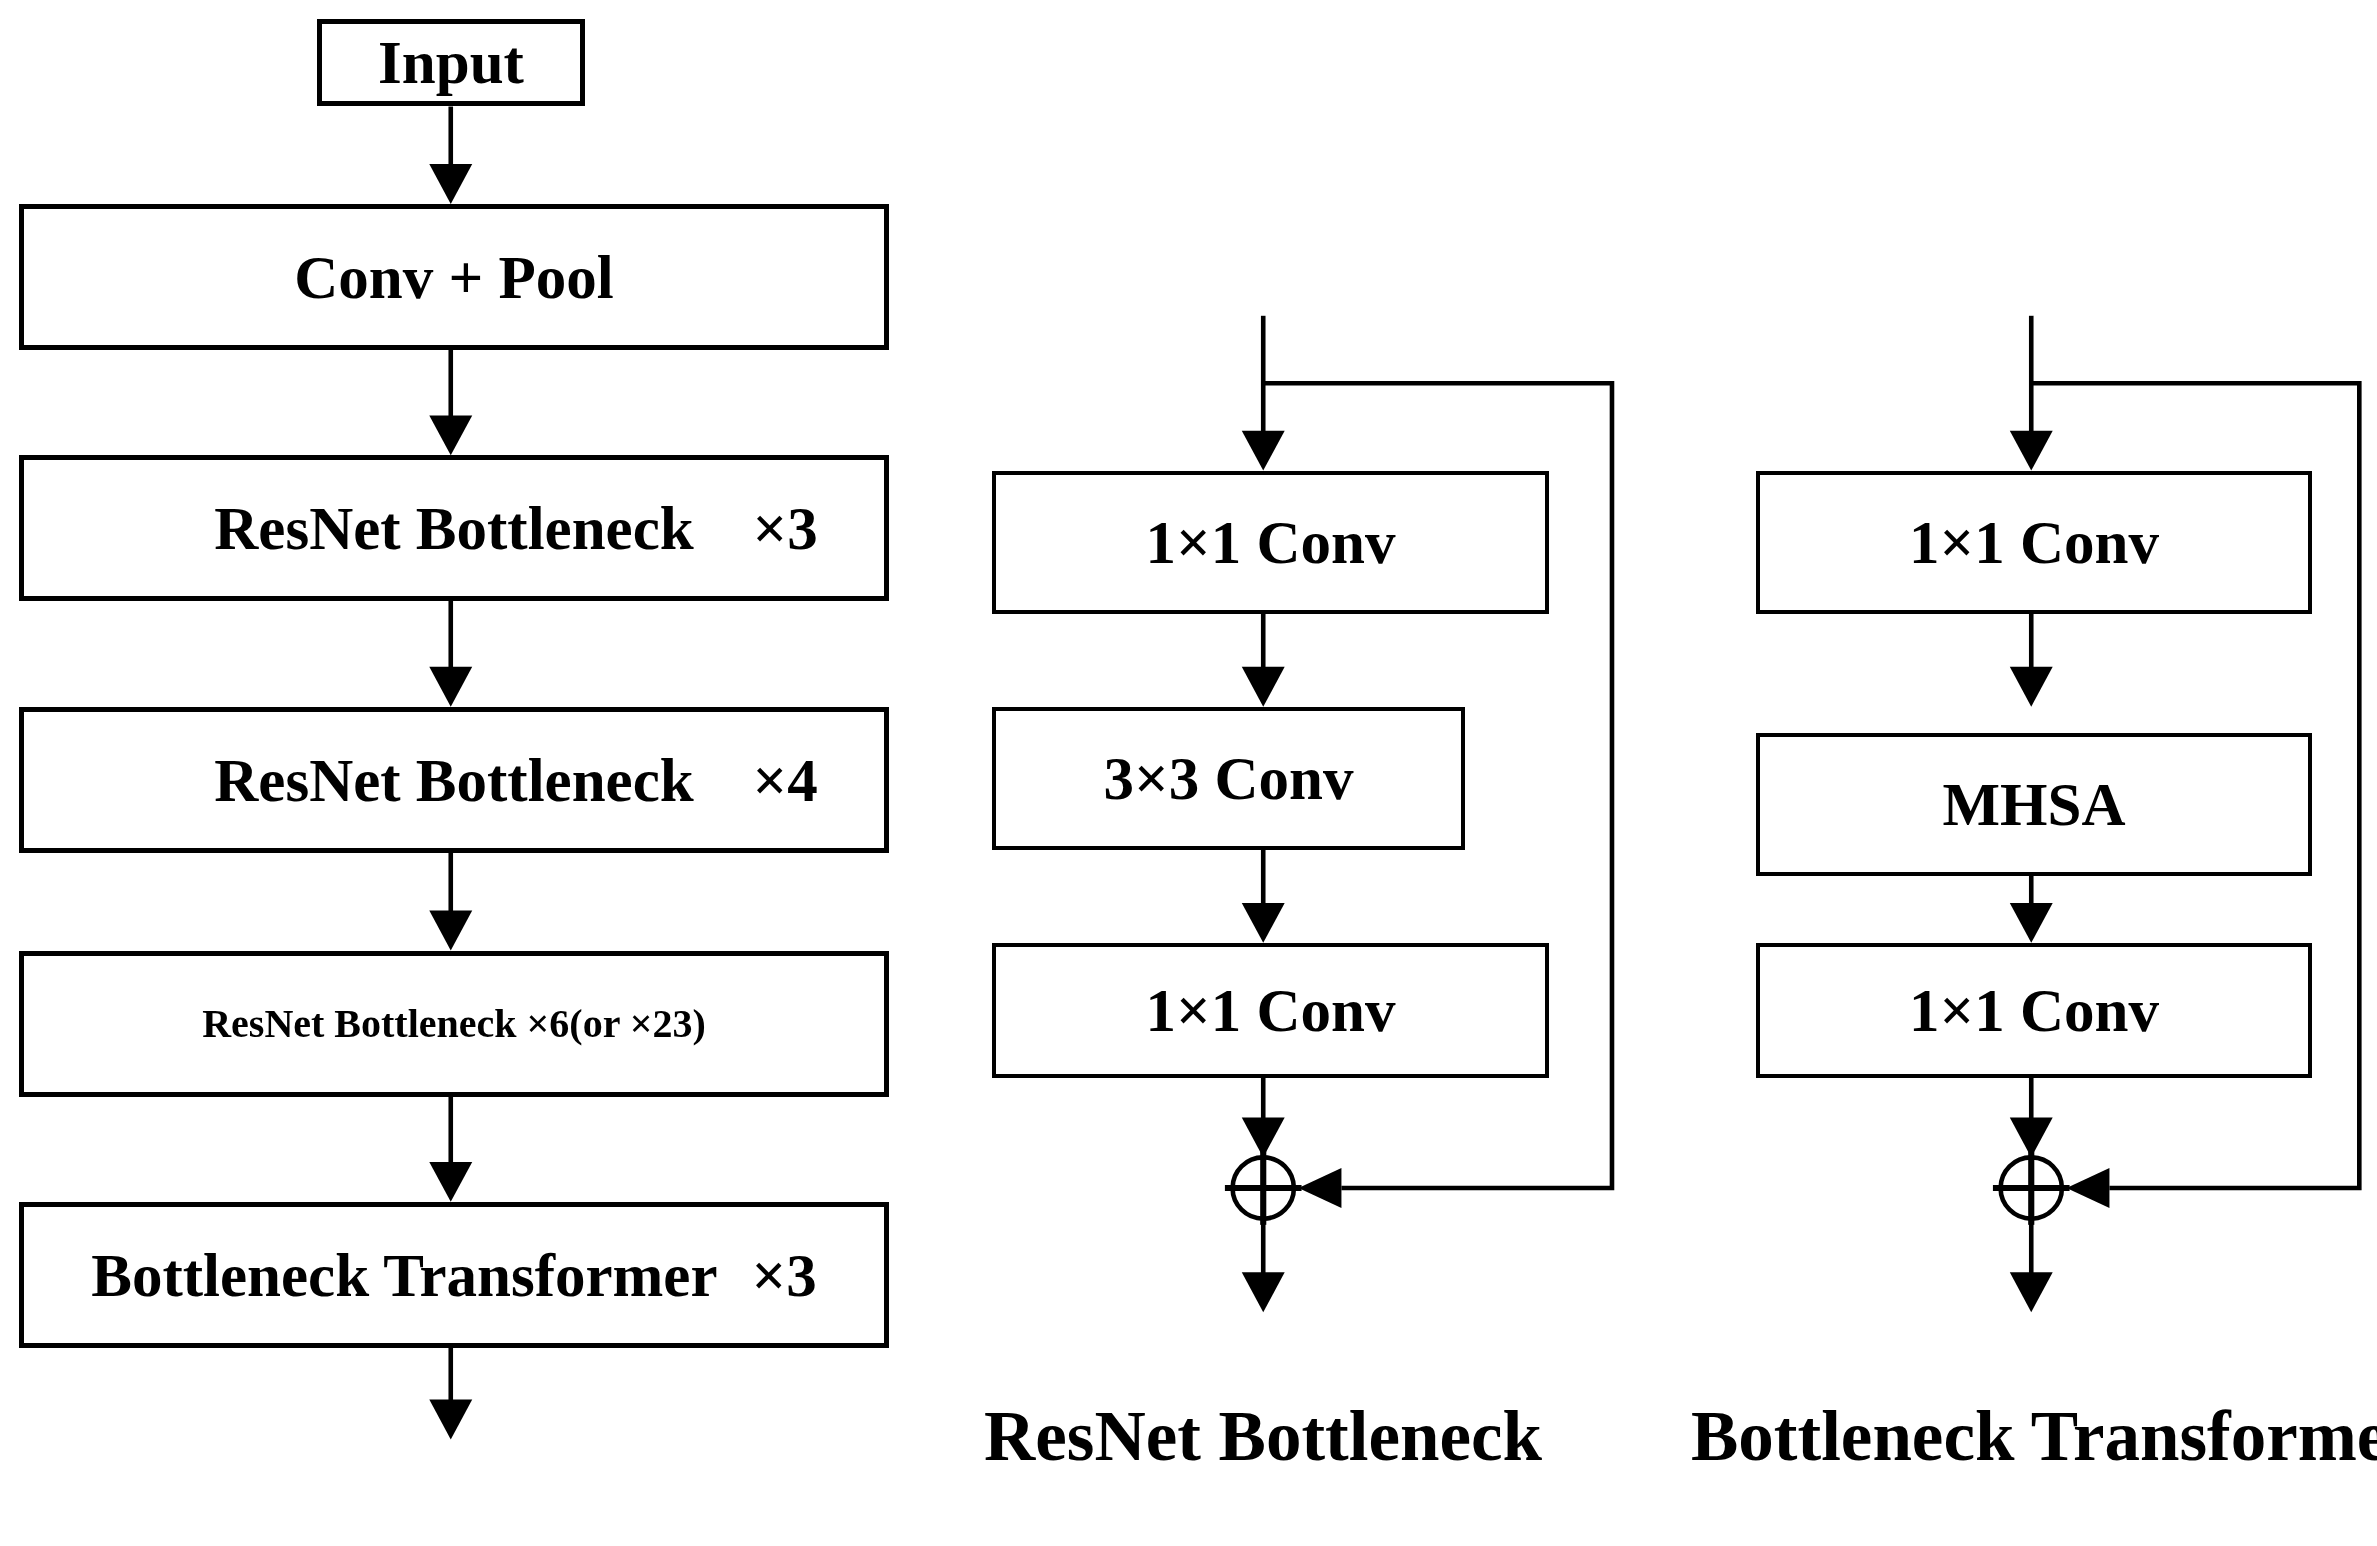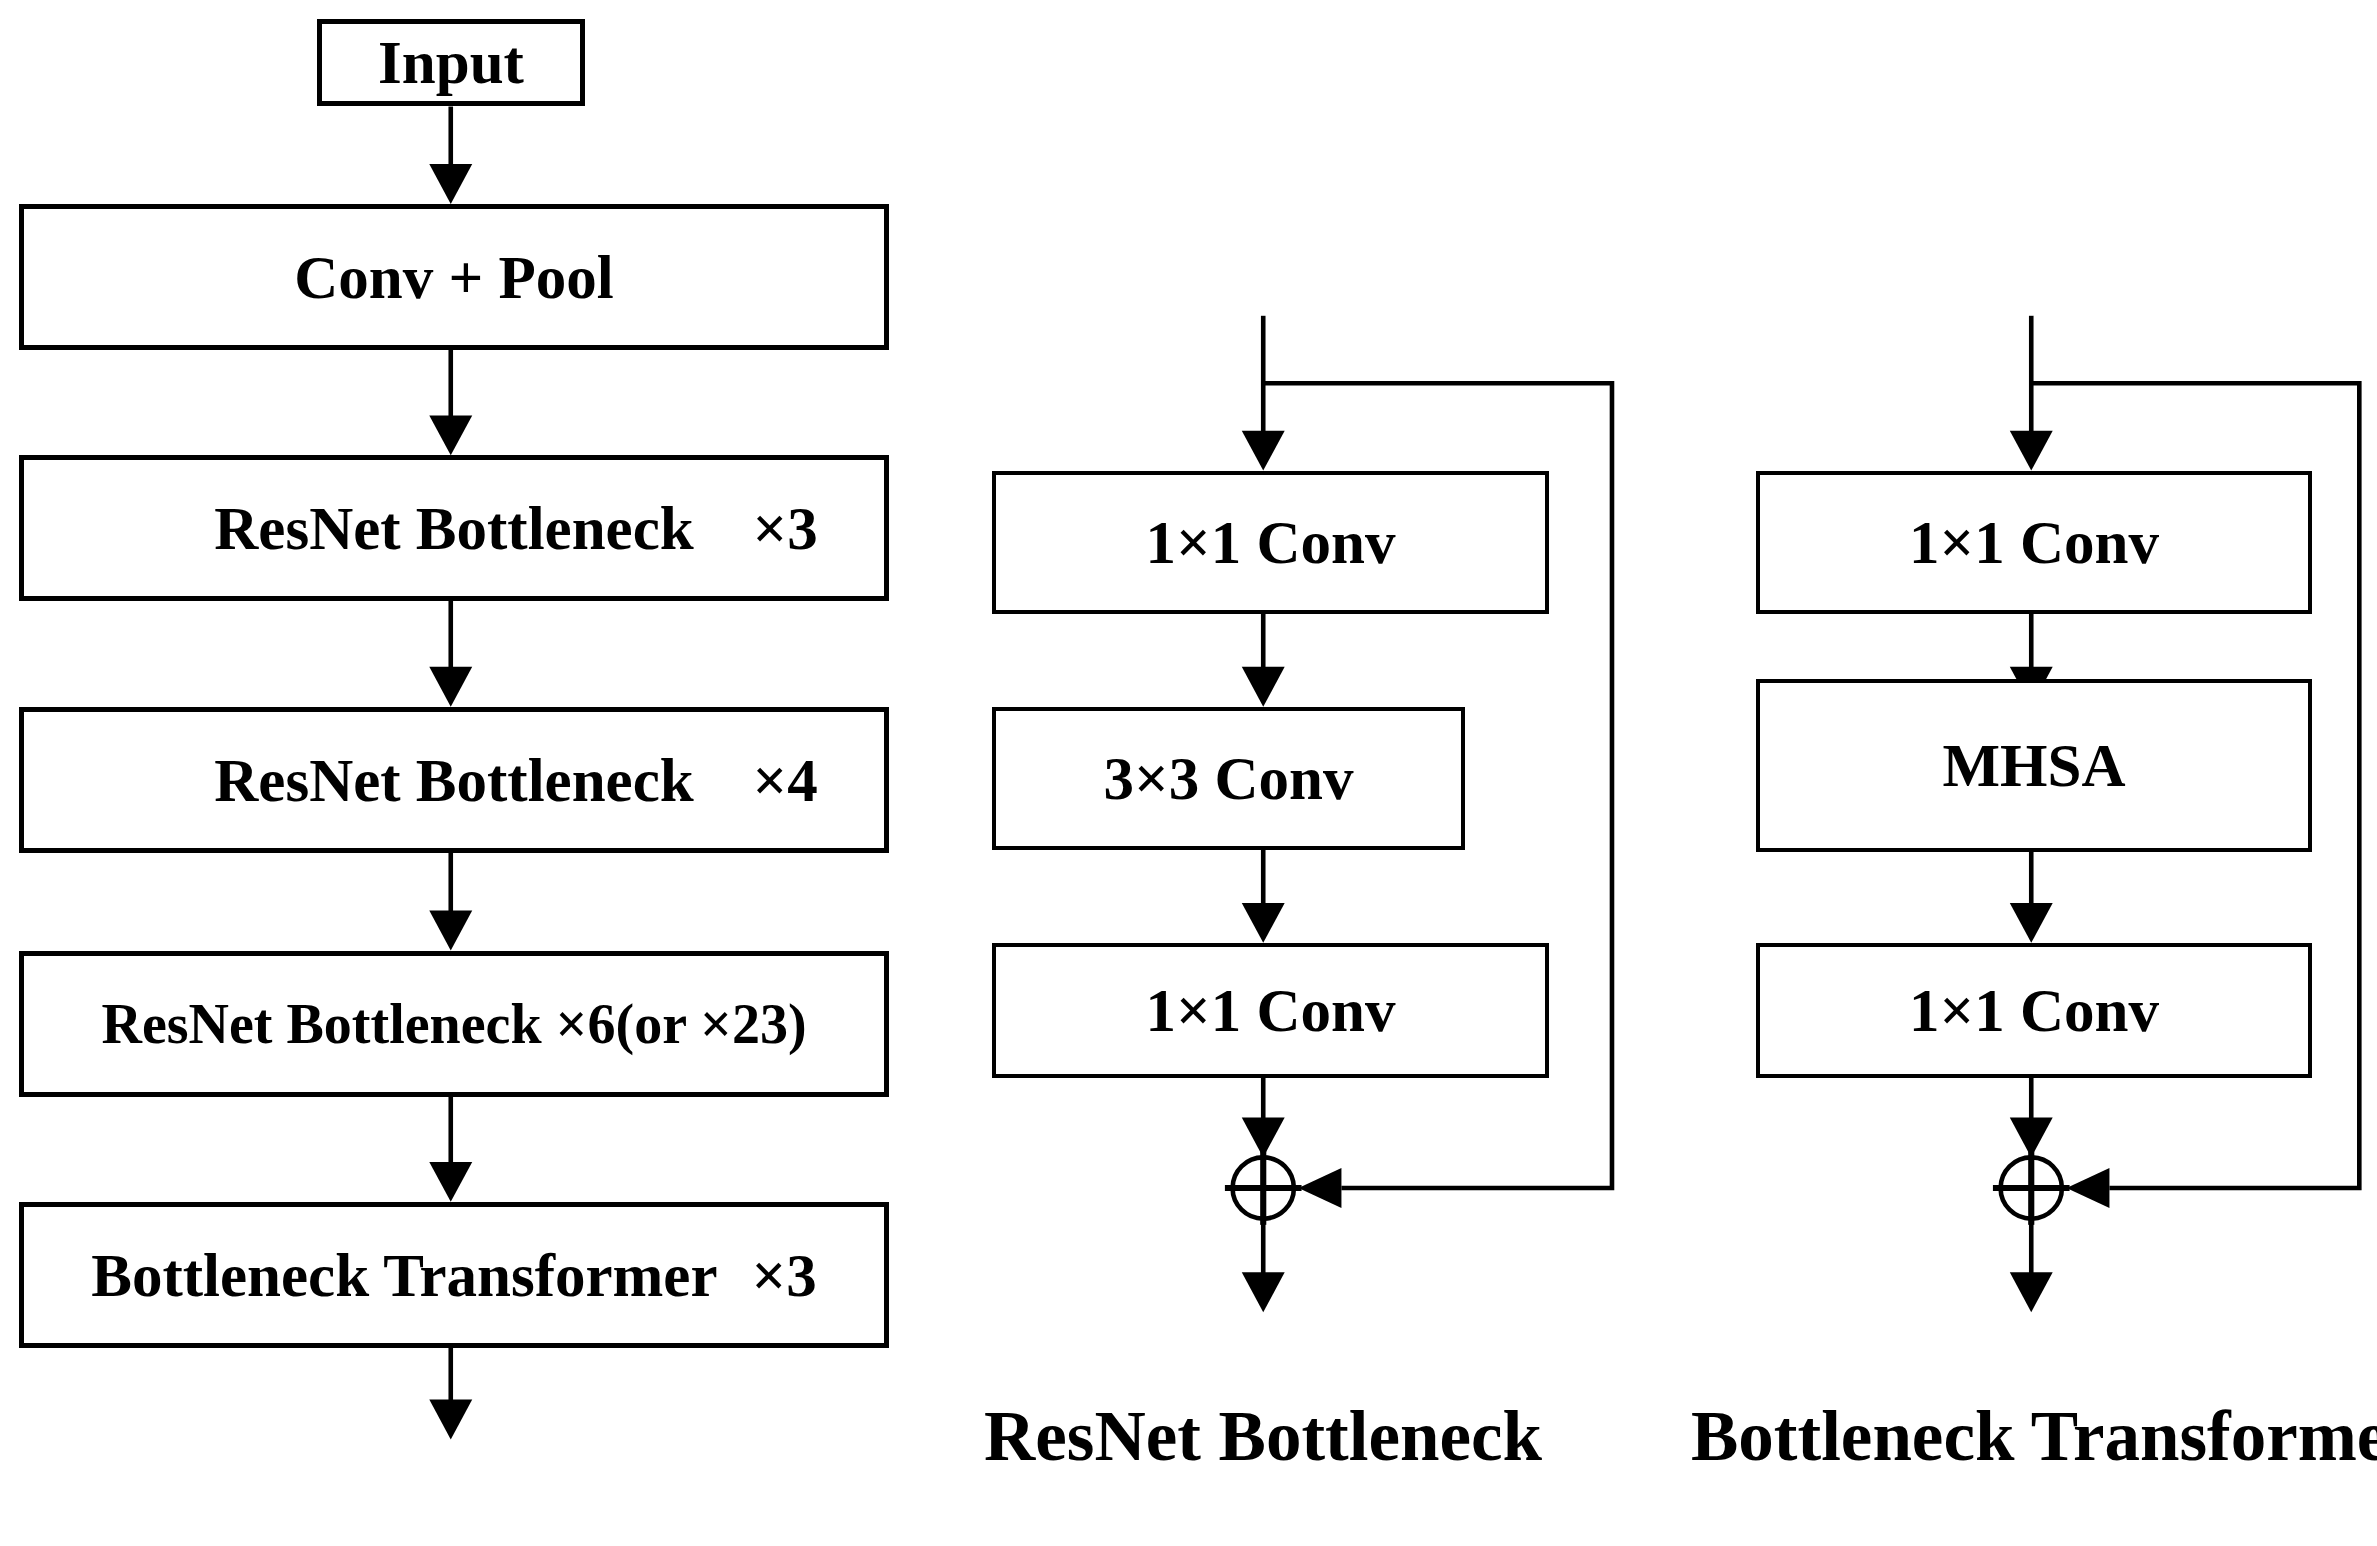--- a/index.html
+++ b/index.html
@@ -171,21 +171,21 @@
     <span class="node-label">ResNet Bottleneck</span>
     <span class="multiplier">×3</span>
   </div>
 
   <div class="node thick" style="left:19px; top:707px; width:870px; height:146px;">
     <span class="node-label">ResNet Bottleneck</span>
     <span class="multiplier">×4</span>
   </div>
 
   <div class="node thick" style="left:19px; top:951px; width:870px; height:146px;">
-    <span class="node-label" style="font-size:56px;">ResNet Bottleneck ×6(or ×23)</span>
+    <span class="node-label" style="font-size:40px;">ResNet Bottleneck ×6(or ×23)</span>
   </div>
 
   <div class="node thick" style="left:19px; top:1202px; width:870px; height:146px;">
     <span class="node-label">Bottleneck Transformer</span>
     <span class="node-label mult-inline">×3</span>
   </div>
 
 
   <div class="node thin" style="left:992px; top:471px; width:557px; height:143px;">
     <span class="node-label">1×1 Conv</span>
@@ -198,21 +198,21 @@
   <div class="node thin" style="left:992px; top:943px; width:557px; height:135px;">
     <span class="node-label">1×1 Conv</span>
   </div>
 
   <div class="caption" style="left:918px; top:1401px;">ResNet Bottleneck</div>
 
   <div class="node thin" style="left:1756px; top:471px; width:556px; height:143px;">
     <span class="node-label">1×1 Conv</span>
   </div>
 
-  <div class="node thin" style="left:1756px; top:679px; width:556px; height:173px;">
+  <div class="node thin" style="left:1756px; top:733px; width:556px; height:143px;">
     <span class="node-label">MHSA</span>
   </div>
 
   <div class="node thin" style="left:1756px; top:943px; width:556px; height:135px;">
     <span class="node-label">1×1 Conv</span>
   </div>
 
   <div class="caption" style="left:1691px; top:1401px;">Bottleneck Transformer</div>
 
 </div>

